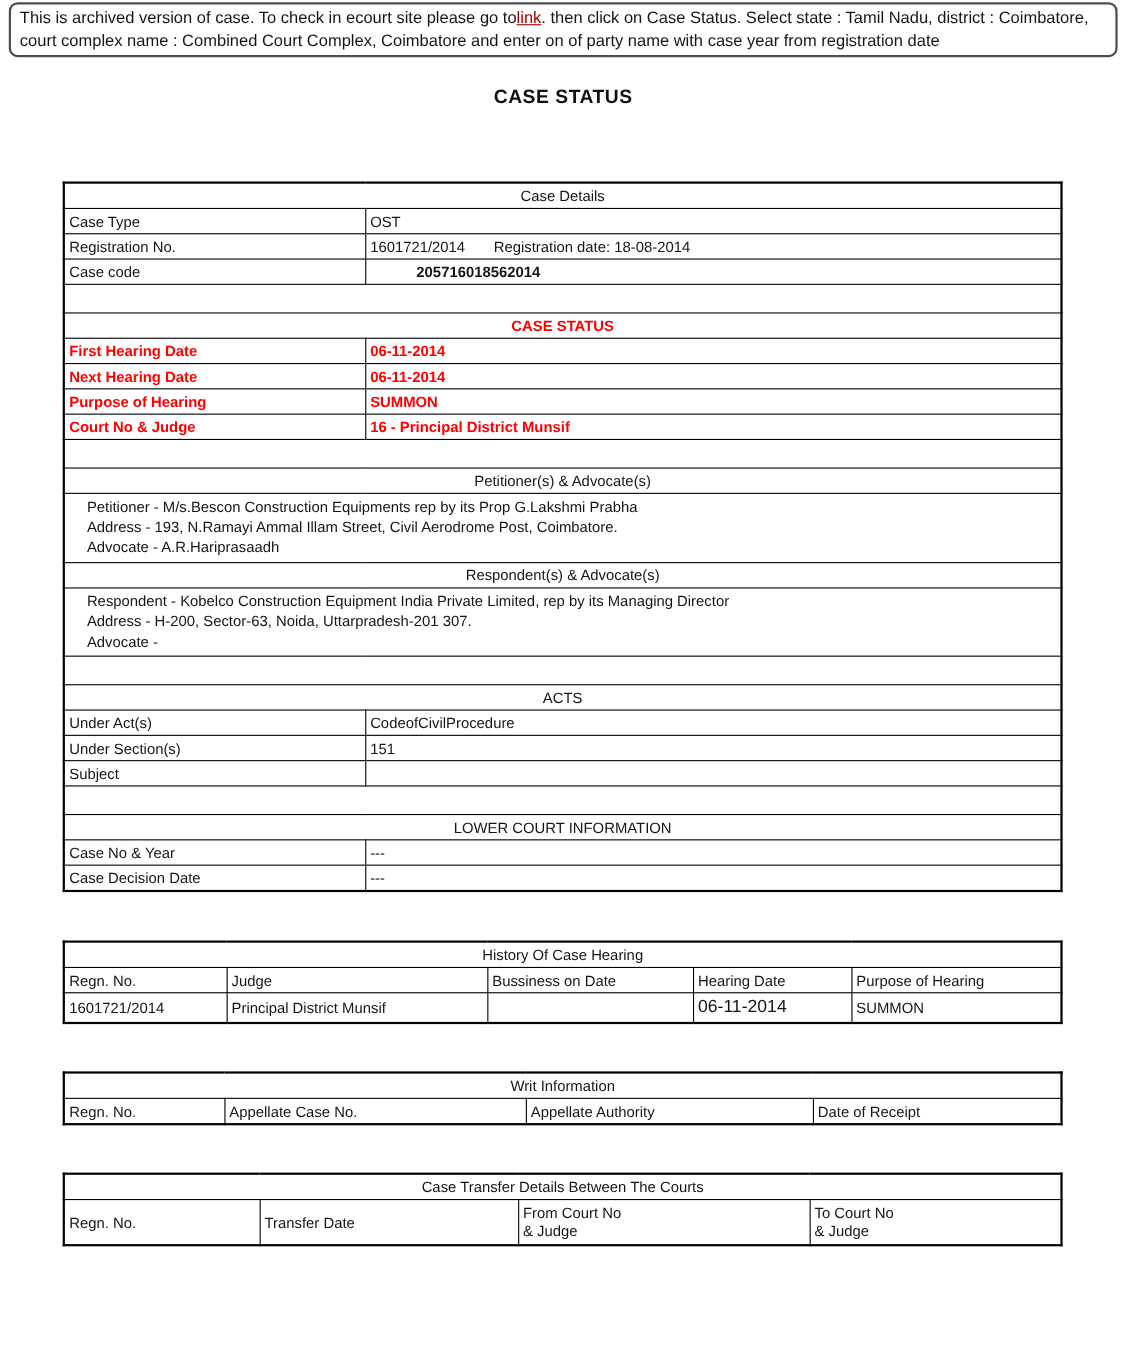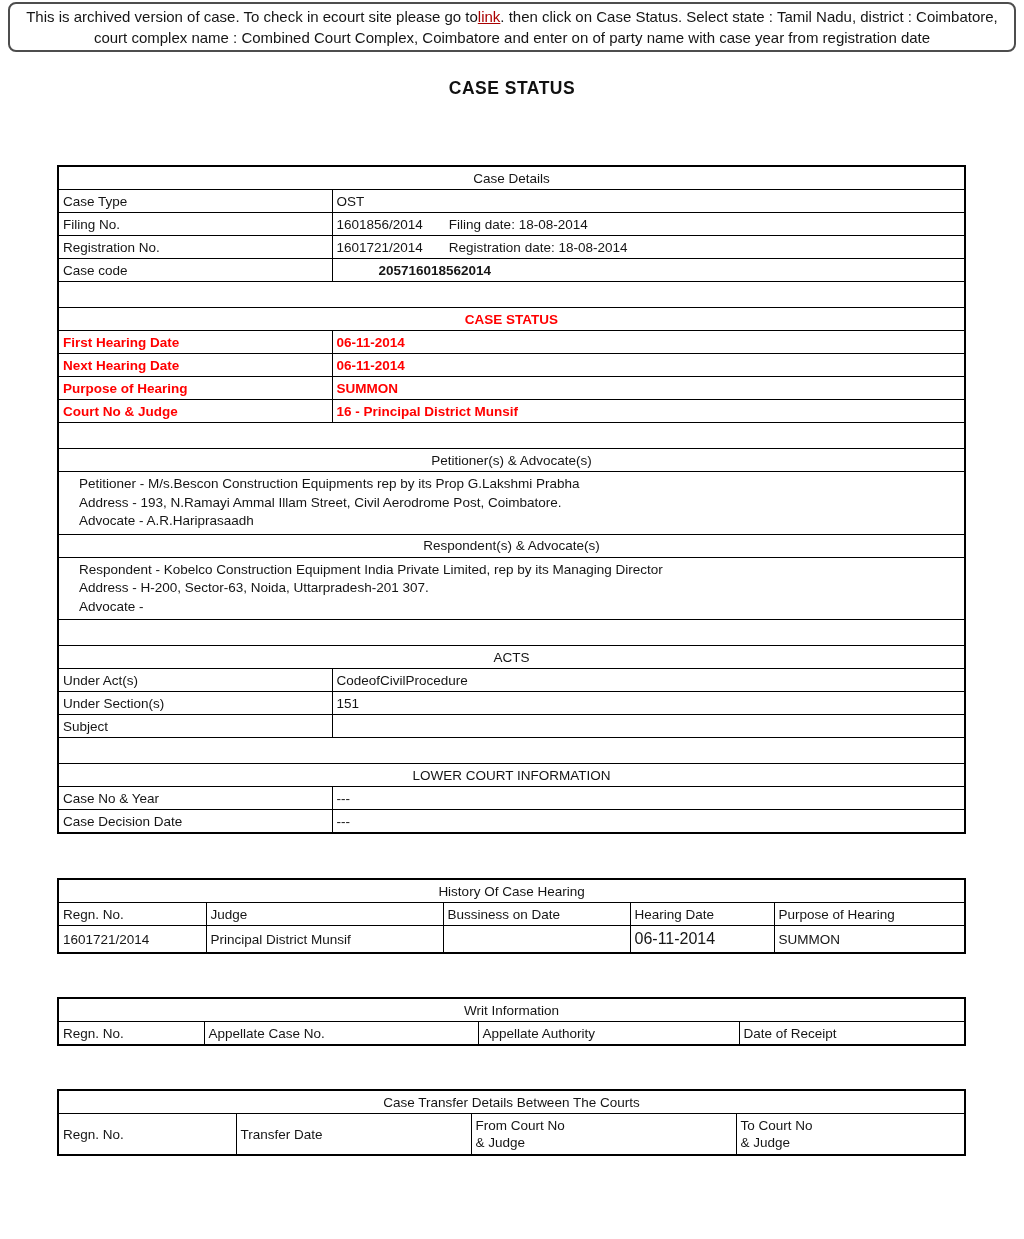--- a/index.html
+++ b/index.html
@@ -1,20 +1,20 @@
 <!DOCTYPE html>
 <html><head>
 <meta charset="utf-8">
 <style>
   html,body{margin:0;padding:0;background:#ffffff;}
   body{width:1024px;height:1239px;position:relative;font-family:"Liberation Sans",sans-serif;color:#151515;}
 
   
   .banner{margin:2px 8px 0 8px;border:2px solid #4d4d4d;border-radius:8px;
-          padding:2px 8px;text-align:center;font-size:15px;line-height:21px;color:#151515;}
+          padding:2px 8px;font-size:15px;line-height:21px;color:#151515;}
   .banner a{color:#aa0000;text-decoration:underline;cursor:pointer;}
 
   
   .page-title{margin:26px 0 0 0;text-align:center;font-size:17.5px;font-weight:bold;
               letter-spacing:0.5px;color:#111;}
 
   
   table{border-collapse:collapse;table-layout:fixed;width:907px;margin-left:57px;
         font-size:13.5px;color:#151515;}
   td{border:1px solid #000;height:20px;padding:1px 4px;overflow:hidden;white-space:nowrap;}
@@ -54,24 +54,20 @@
     </colgroup>
   <tbody>
       <tr class="sec">
         <td colspan="2">Case Details</td>
       </tr>
   <tr>
     <td class="lbl">Case Type</td>
     <td><span>OST</span></td>
   </tr>
   <tr>
-    <td class="lbl">Filing No.</td>
-    <td><span>1601856/2014</span><span class="val2">Filing date: 18-08-2014</span></td>
-  </tr>
-  <tr>
     <td class="lbl">Registration No.</td>
     <td><span>1601721/2014</span><span class="val2">Registration date: 18-08-2014</span></td>
   </tr>
   <tr>
     <td class="lbl">Case code</td>
     <td class="bold">205716018562014</td>
   </tr>
   <tr class="spacer">
         <td colspan="2"></td>
       </tr>

